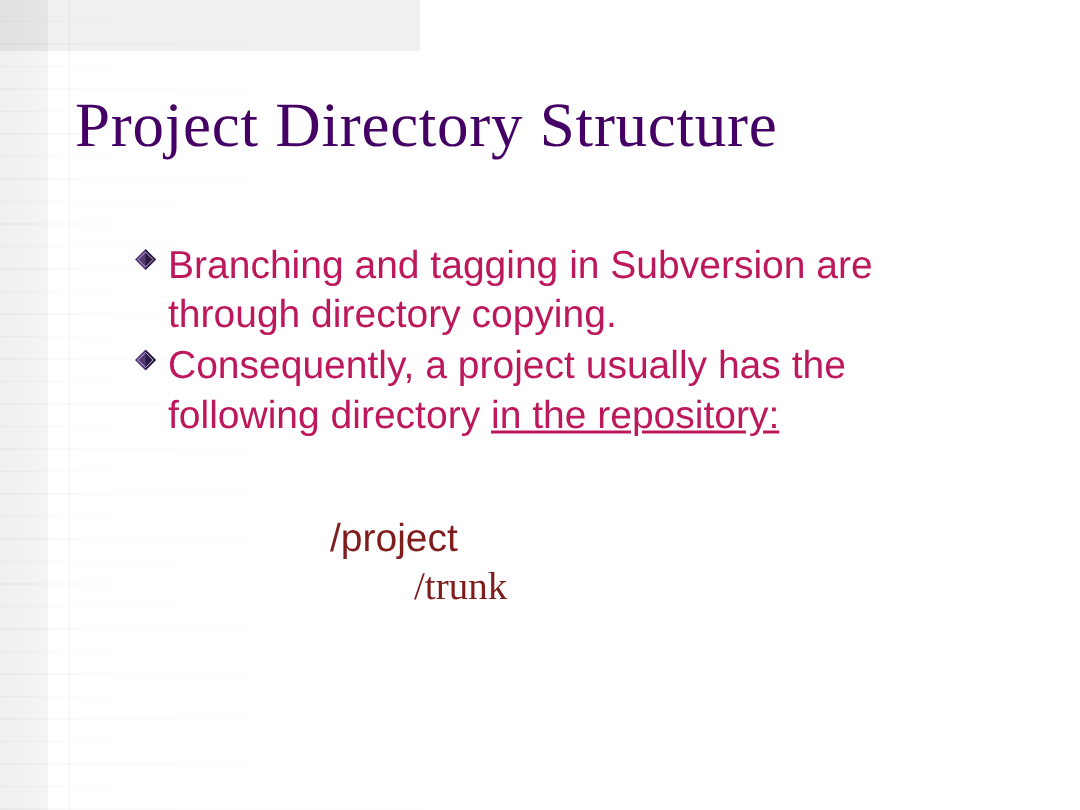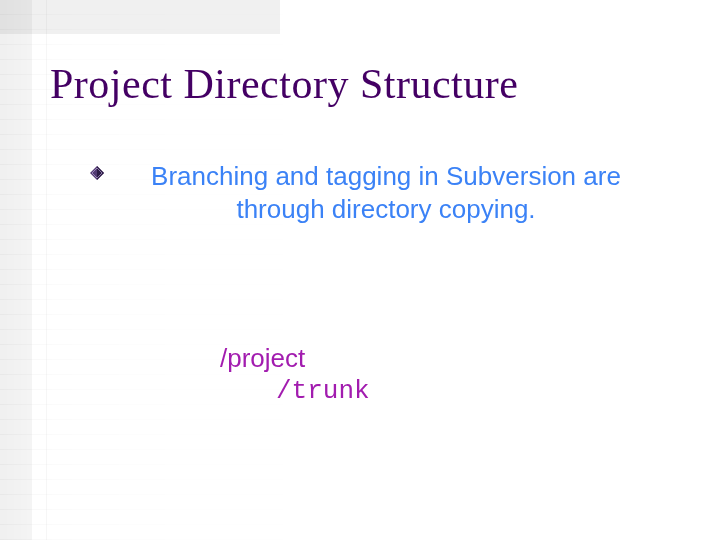--- a/index.html
+++ b/index.html
@@ -65,23 +65,22 @@
     z-index: 1;
     letter-spacing: 0.5px;
   }
   .body {
     position: absolute;
     left: 90px;
     top: 160px;
     right: 60px;
     z-index: 1;
     font-size: 26px;
-    color: #3b82f6;
+    color: #be185d;
     line-height: 1.25;
-    text-align: center;
   }
   .bullet-item {
     position: relative;
     padding-left: 22px;
     margin-bottom: 2px;
   }
   .bullet-marker {
     position: absolute;
     left: 0;
     top: 6px;
@@ -96,28 +95,28 @@
   }
   .underline {
     text-decoration: underline;
   }
   .code-block {
     position: absolute;
     left: 220px;
     top: 342px;
     z-index: 1;
     font-size: 26px;
-    color: #a21caf;
+    color: #7f1d1d;
     line-height: 1.25;
   }
   .code-line0 {
     font-family: Verdana, Geneva, sans-serif;
   }
   .code-sub {
-    font-family: Liberation Mono, monospace;
+    font-family: Liberation Serif, serif;
     padding-left: 56px;
   }
 </style>
 </head>
 <body>
 
 <div class="slide">
 
   <div class="title">Project Directory Structure</div>
 
@@ -125,20 +124,30 @@
     <div class="bullet-item">
       <span class="bullet-marker">
         <svg viewBox="0 0 14 14">
             <path d="M7 0 L14 7 L7 14 L0 7 Z" fill="#523a73"></path>
             <path d="M7 0 L14 7 L7 14 Z" fill="#2c1b45"></path>
             <path d="M2 7 L7 2 L12 7 L7 12 Z" fill="none" stroke="#cbb8e8" stroke-width="0.6"></path>
           </svg>
       </span>
       <span>Branching and tagging in Subversion are through directory copying.</span>
     </div>
+    <div class="bullet-item">
+      <span class="bullet-marker">
+        <svg viewBox="0 0 14 14">
+            <path d="M7 0 L14 7 L7 14 L0 7 Z" fill="#523a73"></path>
+            <path d="M7 0 L14 7 L7 14 Z" fill="#2c1b45"></path>
+            <path d="M2 7 L7 2 L12 7 L7 12 Z" fill="none" stroke="#cbb8e8" stroke-width="0.6"></path>
+          </svg>
+      </span>
+      <span>Consequently, a project usually has the following directory </span><span class="underline">in the repository:</span><span></span>
+    </div>
   </div>
 
   <div class="code-block">
     <div class="code-line0">/project</div>
     <div class="code-sub">/trunk</div>
   </div>
 
 </div>
 
 </body></html>

